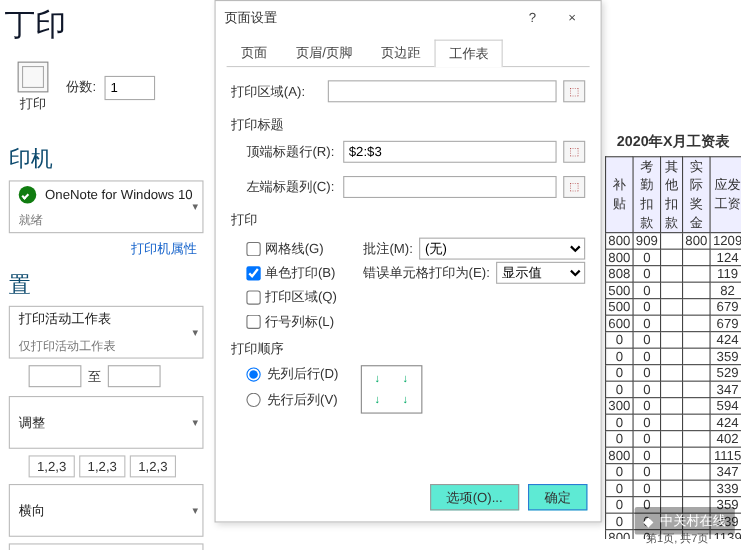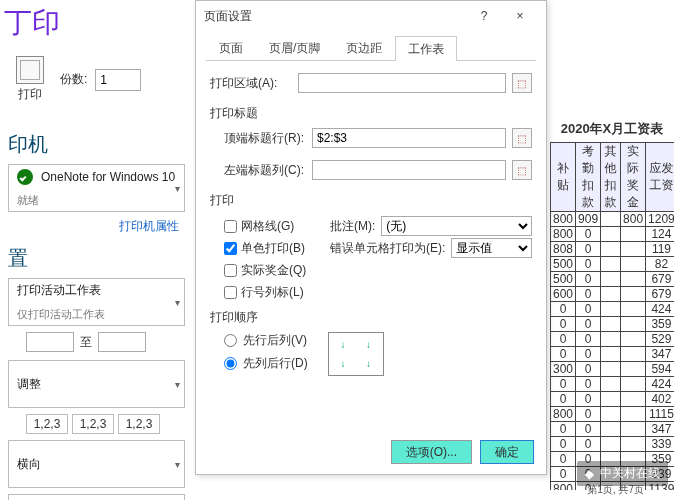--- a/index.html
+++ b/index.html
@@ -1,20 +1,20 @@
 <!DOCTYPE html>
 <html><head>
 <meta charset="utf-8">
 <style>
 * { box-sizing: border-box; margin: 0; padding: 0; font-family: "Microsoft YaHei", "Segoe UI", sans-serif; font-size: 12px; }
 body { width: 674px; height: 500px; background: #fff; overflow: hidden; position: relative; color: #333; }
 
 
 .backstage { position: absolute; left: 0; top: 0; width: 195px; height: 500px; padding: 0 6px 0 0; }
-.bs-title { font-size: 28px; margin: 4px 0 8px 4px; color: #6d28d9; }
+.bs-title { font-size: 28px; margin: 4px 0 8px 4px; color: #0f172a; }
 .bs-section { padding: 6px 4px 10px 8px; }
 .bs-row { display: flex; align-items: center; gap: 8px; margin-bottom: 8px; }
 .bs-stack { display: flex; flex-direction: column; align-items: center; width: 44px; gap: 2px; }
 .bs-icon { width: 28px; height: 28px; border: 1px solid #888; position: relative; background: #f8f8f8; }
 .bs-icon::after { content:""; position:absolute; left:3px; top:3px; right:3px; bottom:3px; border:1px solid #aaa; }
 .copies-label { font-size: 12px; }
 .copies-input { width: 46px; height: 22px; border: 1px solid #aaa; padding: 0 4px; }
 .bs-h2 { font-size: 20px; margin: 10px 0 6px 8px; color: #0c4a6e; }
 .combo { height: 38px; border: 1px solid #bbb; display: flex; align-items: center; padding: 0 8px; gap: 8px; position: relative; margin: 0 4px 6px 8px; background: #fff; }
 .combo.small { height: 48px; flex-direction: column; align-items: flex-start; justify-content: center; padding: 4px 8px; }
@@ -185,41 +185,41 @@
             <span>单色打印(B)</span>
           </div>
         <div class="right">
             <label style="min-width:110px">错误单元格打印为(E):</label>
             <select><option>显示值</option></select>
           </div>
       </div>
       <div class="chkrow">
         <div class="left">
             <input type="checkbox" style="">
-            <span>实际奖金(Q)</span>
+            <span>打印区域(Q)</span>
           </div>
       </div>
       <div class="chkrow">
         <div class="left">
             <input type="checkbox" style="">
             <span>行号列标(L)</span>
           </div>
       </div>
     </div>
 
     <div class="group-h">打印顺序</div>
     <div class="order">
       <div class="radios">
         <label>
+            <input type="radio" name="ord" checked="" style="">
+            <span>先列后行(D)</span>
+          </label>
+        <label>
             <input type="radio" name="ord" style="">
             <span>先行后列(V)</span>
-          </label>
-        <label>
-            <input type="radio" name="ord" checked="" style="">
-            <span>先列后行(D)</span>
           </label>
       </div>
       <div class="order-pic">
         <span>↓</span>
           <span>↓</span>
           <span>↓</span>
           <span>↓</span>
       </div>
     </div>
   </div>

